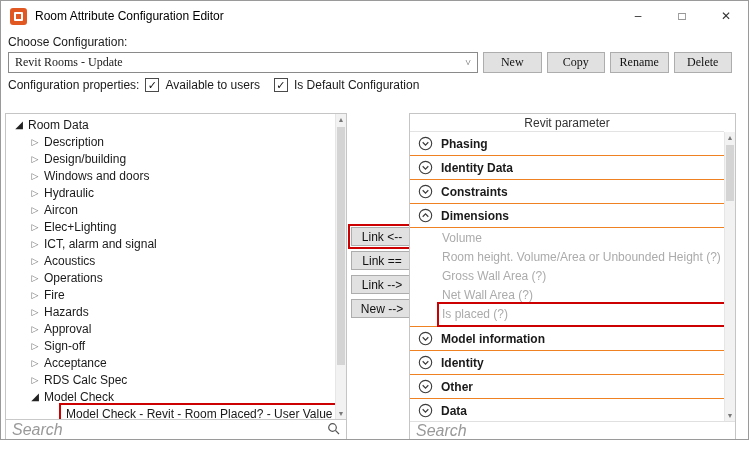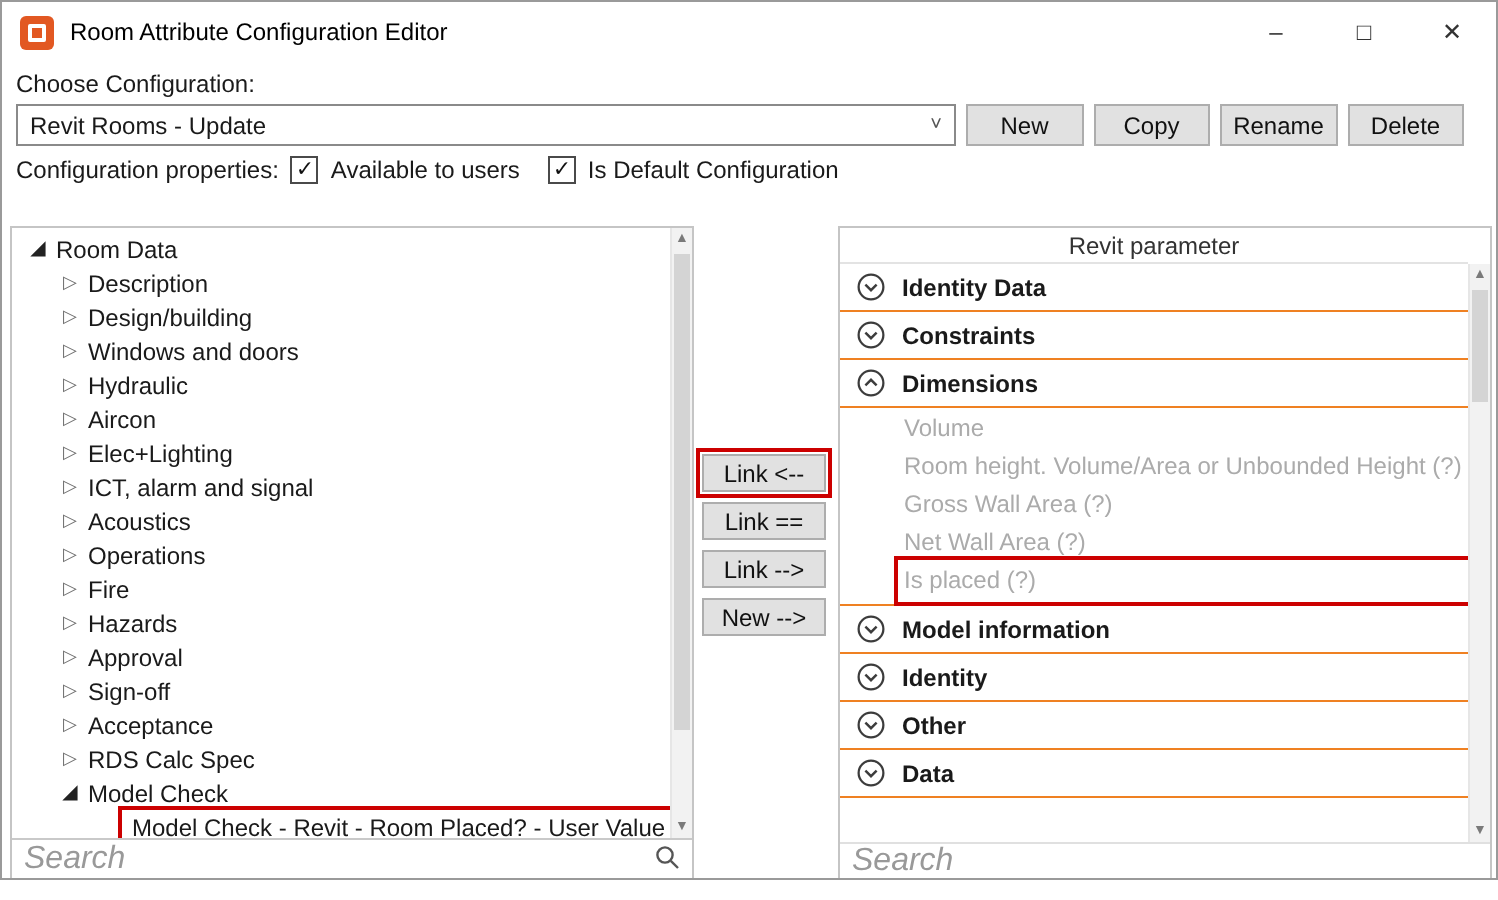--- a/index.html
+++ b/index.html
@@ -20,21 +20,21 @@
   .app-icon::after { content: ""; position: absolute; inset: 4px;
     border: 2px solid #fff; border-radius: 1px; }
   .title { color: #000; }
   .win-controls { margin-left: auto; display: flex; height: 100%; }
   .win-btn { width: 44px; height: 100%; display: flex; align-items: center;
     justify-content: center; color: #333; font-size: 12px; }
 
   
   .label-choose { position: absolute; top: 34px; left: 7px; }
   .config-row { position: absolute; top: 51px; left: 7px; right: 16px; height: 21px;
-    display: flex; gap: 5px; }
+    display: flex; gap: 5px; font-family: Liberation Serif, serif; }
   .combo { flex: 0 0 470px; border: 1px solid #8a8a8a; background: #fff;
     display: flex; align-items: center; padding: 0 6px; }
   .combo-value { flex: 1; }
   .combo-chevron { color: #555; font-size: 10px; }
   .btn { width: 62px; height: 21px; background: #e1e1e1; border: 1px solid #adadad;
     display: flex; align-items: center; justify-content: center; color: #111; }
   .props-row { position: absolute; top: 77px; left: 7px; display: flex;
     align-items: center; gap: 6px; }
   .checkbox { width: 14px; height: 14px; border: 1px solid #4a4a4a; background: #fff;
     display: flex; align-items: center; justify-content: center;
@@ -78,21 +78,21 @@
     color: #444; min-width: 0; }
   .search-input::placeholder { color: #999; font-style: italic; }
   .mag { flex: 0 0 auto; }
 
   
   .mid-buttons { position: absolute; left: 350px; top: 226px; width: 62px;
     display: flex; flex-direction: column; gap: 5px; }
   .mid-buttons .btn { height: 19px; width: 62px; }
 
   
-  .right-panel { position: absolute; top: 112px; left: 418px; width: 327px;
+  .right-panel { position: absolute; top: 112px; left: 408px; width: 327px;
     height: 328px; border: 1px solid #c5c5c5; background: #fff; }
   .rp-header { position: absolute; top: 0; left: 0; right: 11px; height: 18px;
     display: flex; align-items: center; justify-content: center;
     border-bottom: 1px solid #e3e3e3; color: #333; }
   .rp-body { position: absolute; top: 18px; left: 0; right: 11px; bottom: 19px;
     overflow: hidden; }
   .sec-row { height: 24px; display: flex; align-items: center; gap: 8px;
     padding-left: 8px; border-bottom: 1px solid var(--accent-orange, #ef8122); }
   .sec-label { font-weight: bold; color: #1a1a1a; }
   .circ { display: inline-flex; flex: 0 0 auto; }
@@ -246,20 +246,29 @@
     <div class="rp-header">Revit parameter</div>
 
     <div class="rp-body">
       <div class="sec-row">
         <span class="circ">
           <svg width="15" height="15" viewBox="0 0 16 16">
               <circle cx="8" cy="8" r="6.6" fill="none" stroke="#3c3c3c" stroke-width="1.2"></circle>
               <polyline points="5,6.7 8,9.7 11,6.7" fill="none" stroke="#3c3c3c" stroke-width="1.3"></polyline>
             </svg>
         </span>
+        <span class="sec-label">Phasing</span>
+      </div>
+      <div class="sec-row">
+        <span class="circ">
+          <svg width="15" height="15" viewBox="0 0 16 16">
+              <circle cx="8" cy="8" r="6.6" fill="none" stroke="#3c3c3c" stroke-width="1.2"></circle>
+              <polyline points="5,6.7 8,9.7 11,6.7" fill="none" stroke="#3c3c3c" stroke-width="1.3"></polyline>
+            </svg>
+        </span>
         <span class="sec-label">Identity Data</span>
       </div>
       <div class="sec-row">
         <span class="circ">
           <svg width="15" height="15" viewBox="0 0 16 16">
               <circle cx="8" cy="8" r="6.6" fill="none" stroke="#3c3c3c" stroke-width="1.2"></circle>
               <polyline points="5,6.7 8,9.7 11,6.7" fill="none" stroke="#3c3c3c" stroke-width="1.3"></polyline>
             </svg>
         </span>
         <span class="sec-label">Constraints</span>

